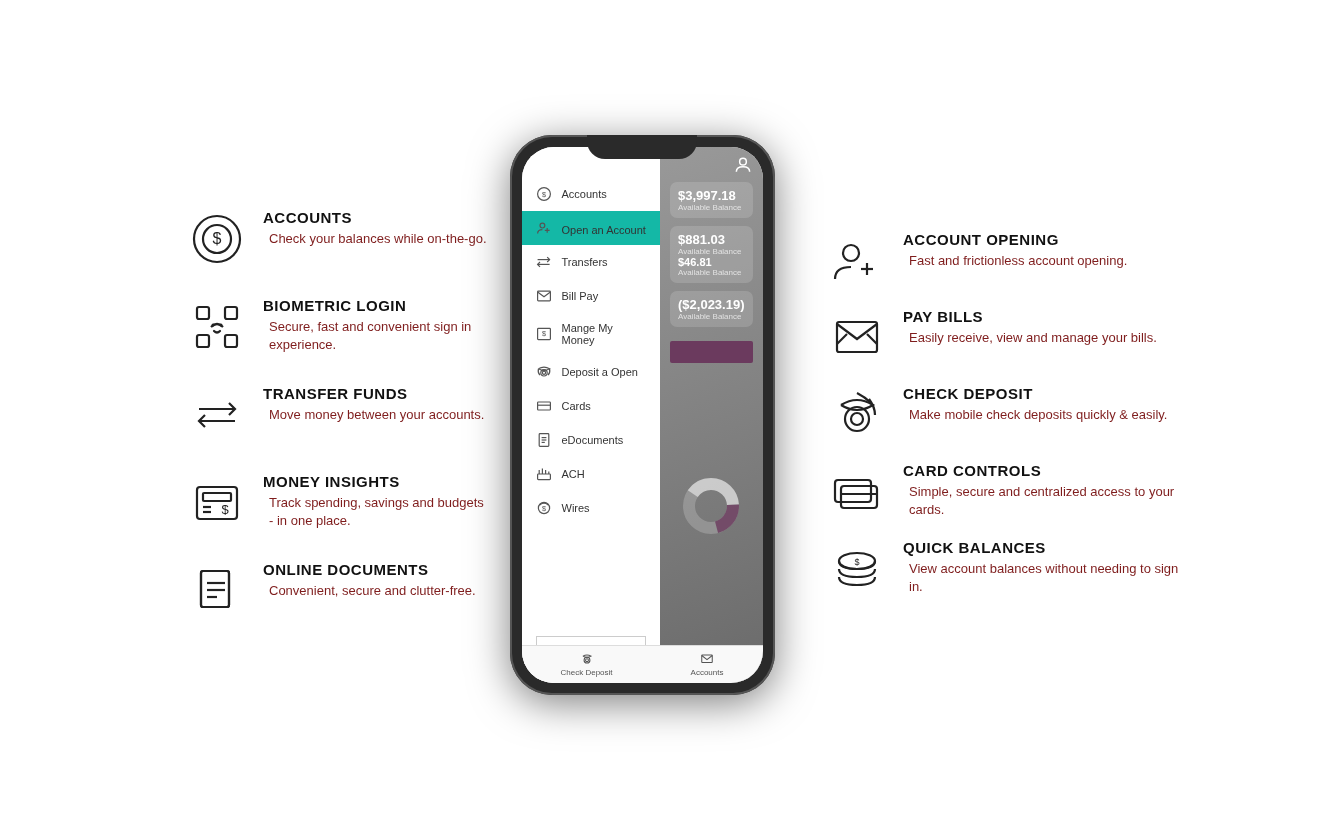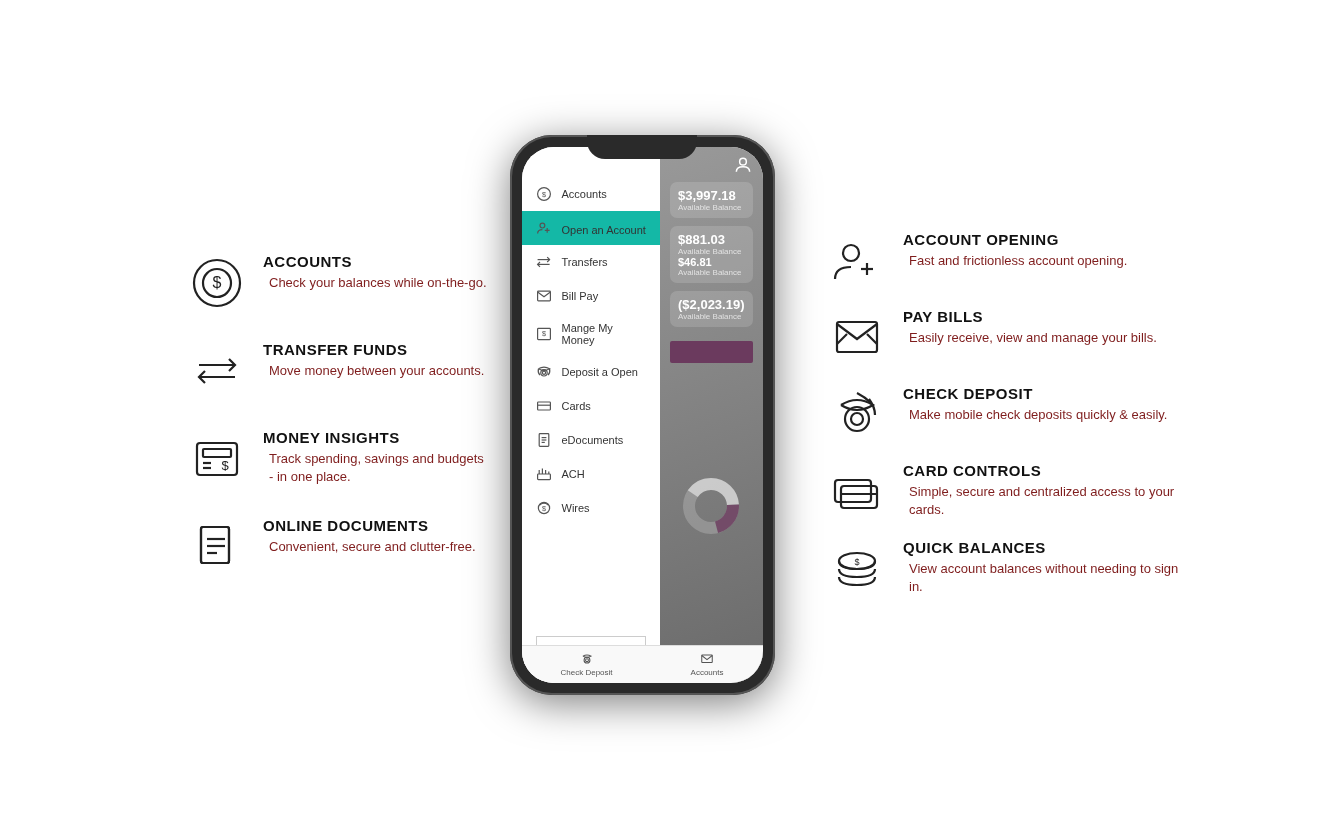--- a/index.html
+++ b/index.html
@@ -239,20 +239,38 @@
           <circle cx="26" cy="26" r="14"></circle>
           <text x="26" y="31" text-anchor="middle" font-size="16" fill="#222" stroke="none" font-family="Arial">$</text>
         </svg>
       </div>
       <div class="feature-text">
         <h3>ACCOUNTS</h3>
         <p>Check your balances while on-the-go.</p>
       </div>
     </div>
 
+    <div class="feature-item">
+      <div class="feature-icon">
+        <svg viewBox="0 0 52 52" fill="none" stroke="#222" stroke-width="2.2">
+          <rect x="6" y="6" width="12" height="12" rx="2"></rect>
+          <rect x="34" y="6" width="12" height="12" rx="2"></rect>
+          <rect x="6" y="34" width="12" height="12" rx="2"></rect>
+          <rect x="34" y="34" width="12" height="12" rx="2"></rect>
+          <path d="M20 26 Q26 20 32 26"></path>
+          <circle cx="22" cy="24" r="1.5" fill="#222" stroke="none"></circle>
+          <circle cx="30" cy="24" r="1.5" fill="#222" stroke="none"></circle>
+          <path d="M23 30 Q26 33 29 30" stroke-linecap="round"></path>
+        </svg>
+      </div>
+      <div class="feature-text">
+        <h3>BIOMETRIC LOGIN</h3>
+        <p>Secure, fast and convenient sign in experience.</p>
+      </div>
+    </div>
 
     <div class="feature-item">
       <div class="feature-icon">
         <svg viewBox="0 0 52 52" fill="none" stroke="#222" stroke-width="2.2">
           <line x1="8" y1="20" x2="44" y2="20"></line>
           <polyline points="38,14 44,20 38,26"></polyline>
           <line x1="44" y1="32" x2="8" y2="32"></line>
           <polyline points="14,26 8,32 14,38"></polyline>
         </svg>
       </div>

